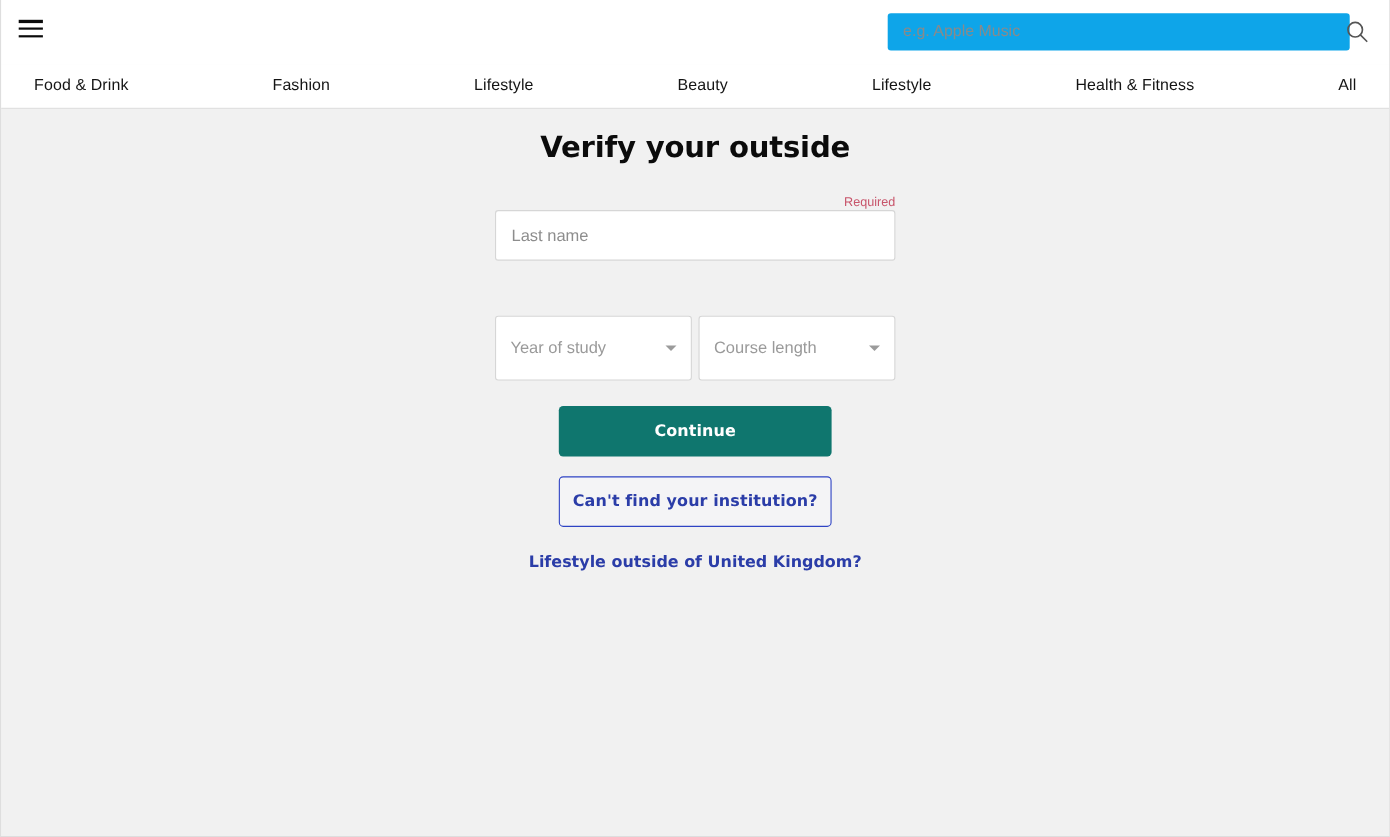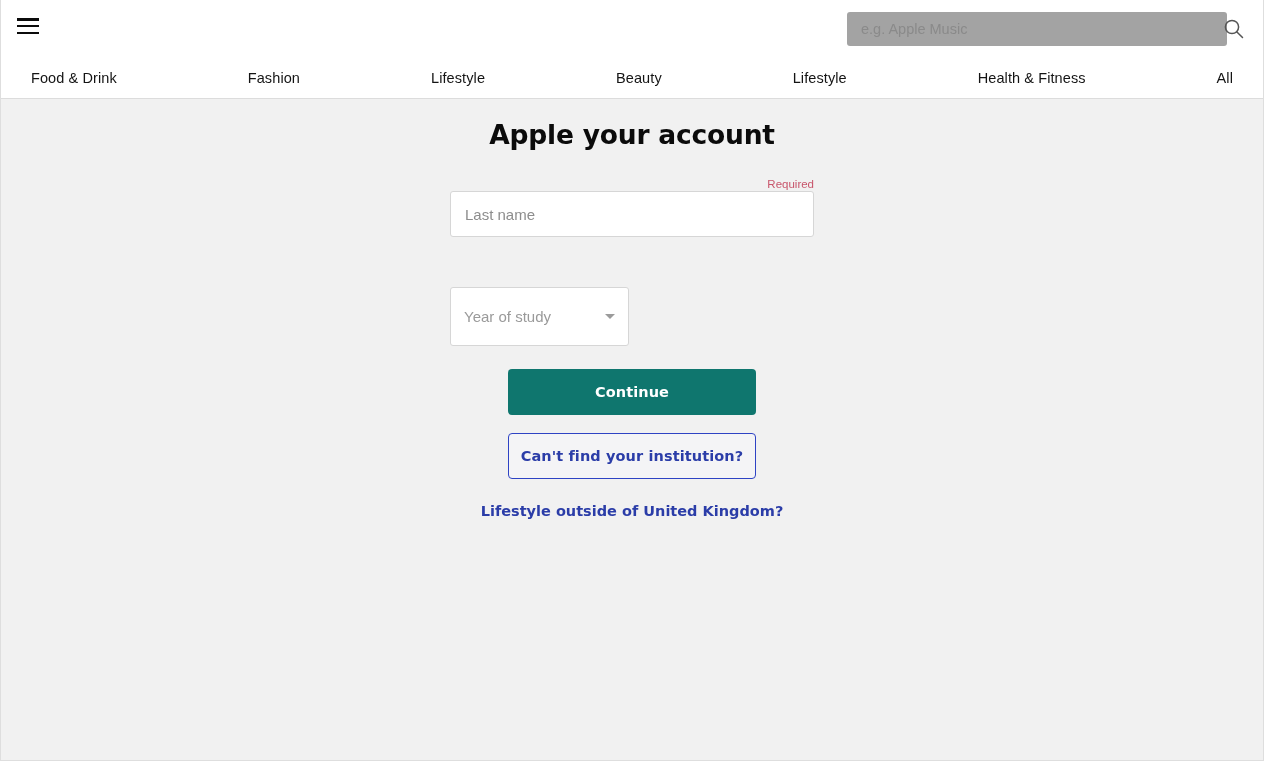--- a/index.html
+++ b/index.html
@@ -72,23 +72,23 @@
     color: #0b0b0b;
     line-height: 34px;
     pointer-events: auto;
     cursor: pointer;
   }
 
   .searchbox {
     position: absolute;
     right: 36px;
     top: 12px;
-    width: 380px;
+    width: 420px;
     height: 34px;
-    background: #a3a3a3;
+    background: #0ea5e9;
     border: none;
     border-radius: 3px;
     box-sizing: border-box;
   }
   .searchbox input {
     position: absolute;
     left: 0;
     top: 0;
     width: 340px;
     height: 34px;
@@ -358,40 +358,44 @@
       <div class="nav-item">Lifestyle</div>
       <div class="nav-item">Beauty</div>
       <div class="nav-item">Lifestyle</div>
       <div class="nav-item">Health &amp; Fitness</div>
       <div class="nav-item">All</div>
     </div>
   </div>
 
   <div class="main">
 
-    <h1 class="title">Apple your account</h1>
+    <h1 class="title">Verify your outside</h1>
 
     <div class="form">
 
       <div class="error-text">Required</div>
 
       <div class="field">
         <input type="text" placeholder="Last name" style="">
       </div>
 
       <div class="gap-after-lastname"></div>
 
 
       <div class="gap-after-inst"></div>
 
       <div class="selects-row">
         <div class="select-box year">
           <span class="select-label">Year of study</span>
           <span class="caret"></span>
         </div>
+        <div class="select-box course">
+          <span class="select-label">Course length</span>
+          <span class="caret"></span>
+        </div>
       </div>
 
       <div class="btn-area">
         <button class="btn-primary">Continue</button>
         <button class="btn-secondary">Can't find your institution?</button>
         <a class="outside-link">Lifestyle outside of United Kingdom?</a>
       </div>
 
     </div>
   </div>

